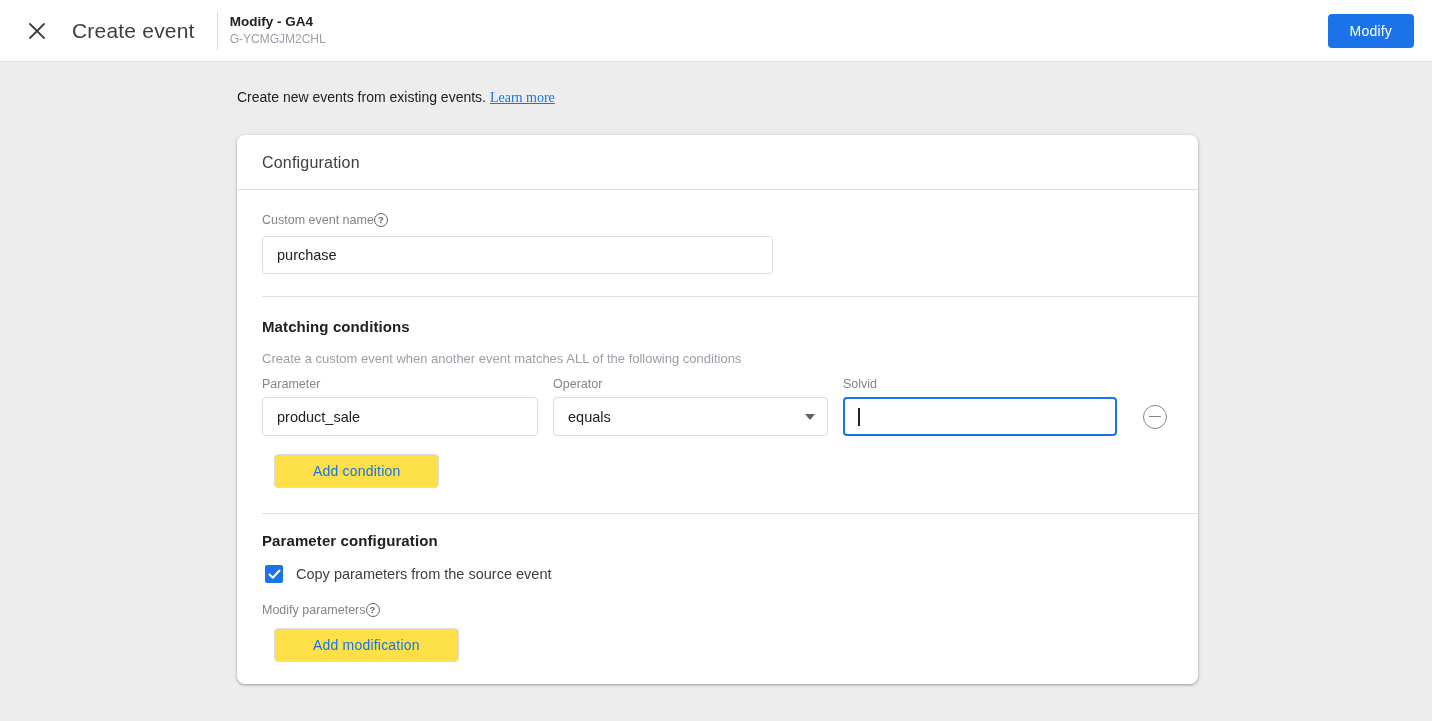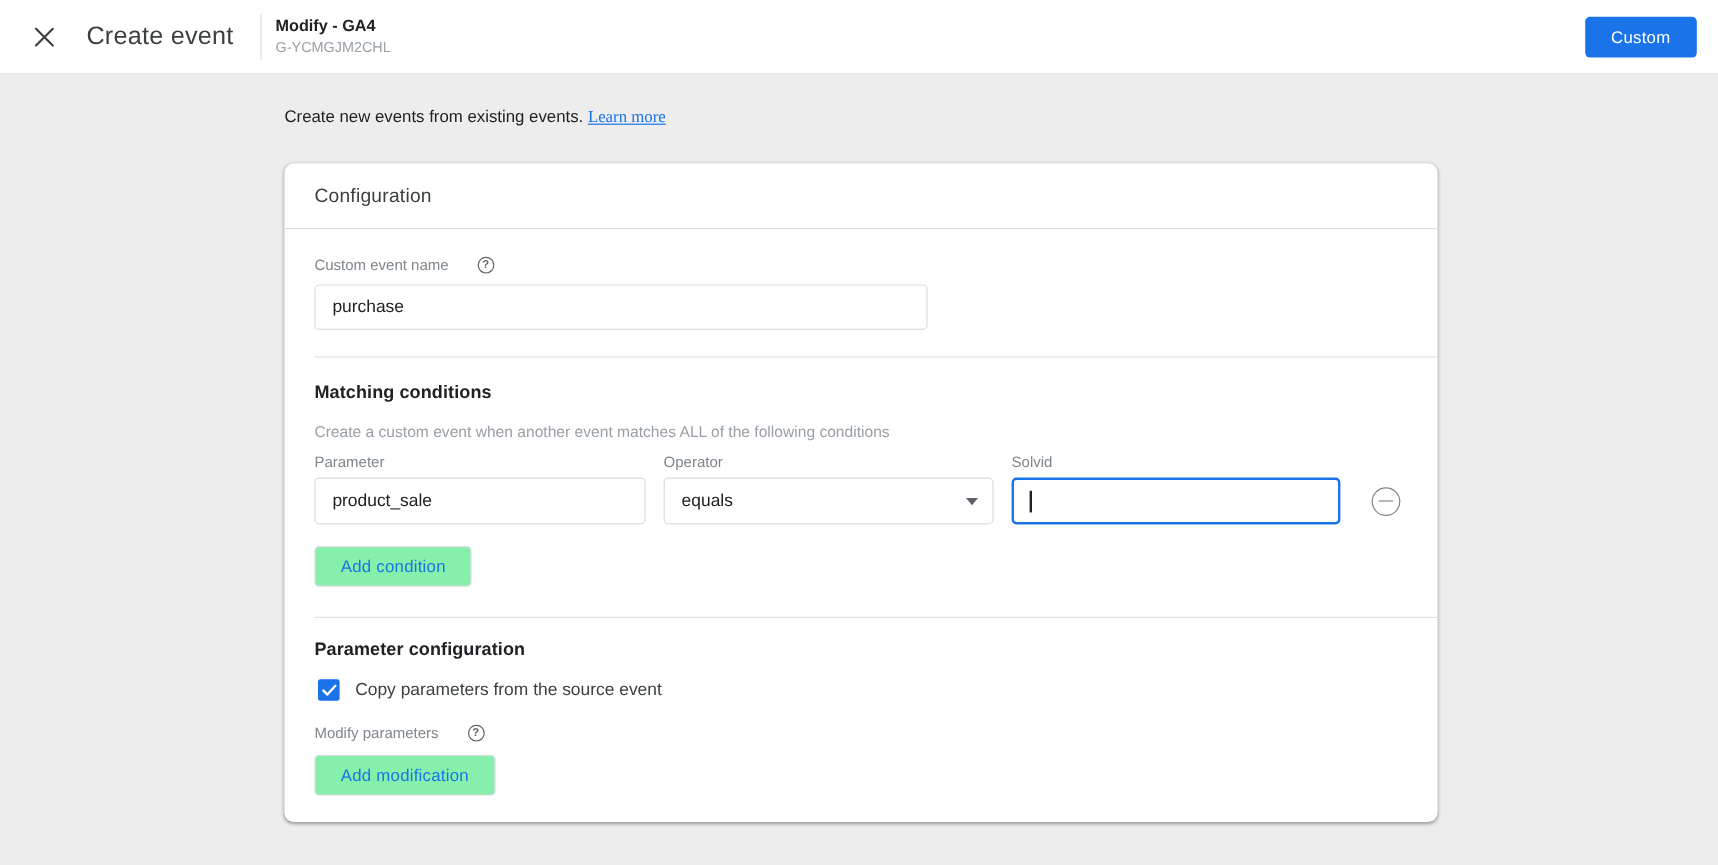--- a/index.html
+++ b/index.html
@@ -96,21 +96,21 @@
   .divider {
     border-bottom: 1px solid #e0e0e0;
     margin-left: 25px;
   }
 
   .field-label {
     font-size: 12.5px;
     color: #80868b;
     display: flex;
     align-items: flex-end;
-    gap: 24px;
+    gap: 0;
   }
   .help-icon {
     width: 14px; height: 14px;
     border: 1.4px solid #5f6368;
     border-radius: 50%;
     color: #5f6368;
     font-size: 9.5px;
     font-weight: 700;
     display: inline-flex;
     align-items: center;
@@ -215,31 +215,32 @@
     position: absolute;
     left: 5px; right: 5px;
     top: 50%;
     height: 1.6px;
     margin-top: -0.8px;
     background: #80868b;
   }
   .outline-btn {
     margin-top: 18px;
     height: 34px;
-    padding: 0 21px;
-    background: #86efac;
+    padding: 0 38px;
+    background: #fde047;
     border: 1px solid #dadce0;
     border-radius: 4px;
     color: #1a73e8;
     font-size: 14px;
     font-weight: 500;
     font-family: inherit;
     letter-spacing: .2px;
     cursor: pointer;
     display: inline-block;
+    margin-left: 12px;
   }
 
   .sec-param-config { padding-top: 18px; padding-bottom: 22px; }
   .checkbox-row {
     margin-top: 16px;
     display: flex;
     align-items: center;
   }
   .checkbox {
     width: 18px; height: 18px;
@@ -273,21 +274,21 @@
       <path d="M2 2 L16 16 M16 2 L2 16" stroke="#3c4043" stroke-width="1.8" fill="none" stroke-linecap="round"></path>
     </svg>
   </button>
   <div class="page-title">Create event</div>
   <div class="header-vdiv"></div>
   <div class="property">
     <span class="property-name">Modify - GA4</span>
     <span class="property-id">G-YCMGJM2CHL</span>
   </div>
   <div class="spacer"></div>
-  <button class="create-btn">Custom</button>
+  <button class="create-btn">Modify</button>
 </div>
 
 <div class="content">
 
   <div class="intro">
     <span>Create new events from existing events.</span>
     <a>Learn more</a>
   </div>
 
   <div class="card">

